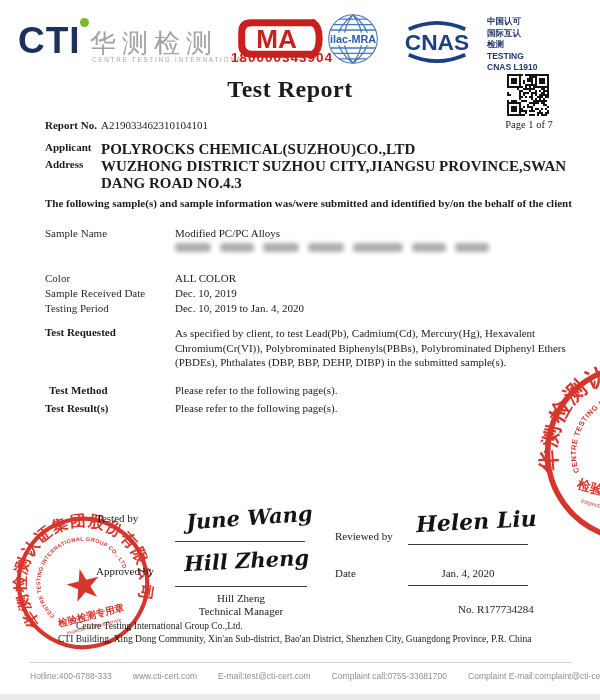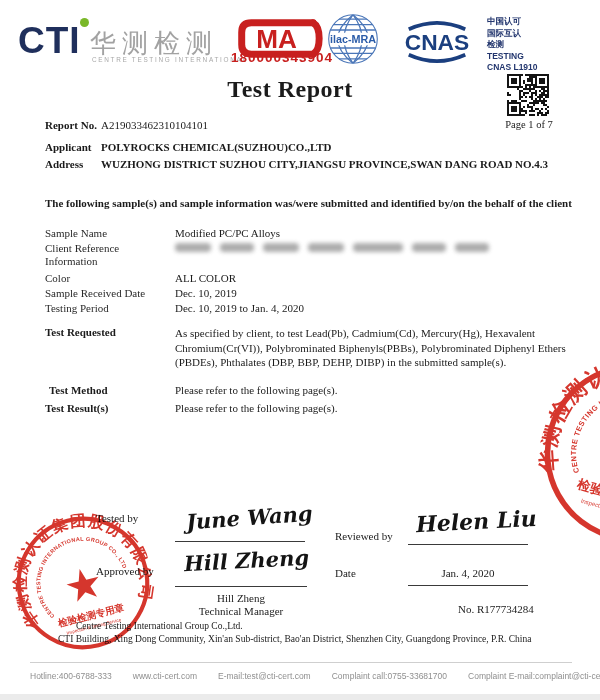--- a/index.html
+++ b/index.html
@@ -16,21 +16,21 @@
   .cma-num{font-family:"Liberation Sans",sans-serif;font-weight:bold;font-size:13.5px;color:#c8201f;
            text-align:center;letter-spacing:1px;}
   .accr{font-family:"Liberation Sans",sans-serif;font-weight:bold;font-size:8.5px;color:#23366e;
         line-height:11.5px;}
   .title{font-size:24px;font-weight:bold;text-align:center;letter-spacing:0.5px;}
   .pagelbl{font-size:10.5px;text-align:center;}
 
   
   .lbl{font-weight:bold;font-size:11px;}
   .val{font-size:11px;}
-  .valb{font-weight:bold;font-size:11px;}
+  .valb{font-weight:bold;font-size:15px;}
   .stmt{font-weight:bold;font-size:11px;line-height:14px;width:527px;}
   .para{font-size:11px;line-height:14.5px;width:394px;}
   .ilabel{font-size:11px;line-height:13px;width:120px;color:#2a2a2a;}
 
   .redacted-row{display:flex;gap:9px;filter:blur(2px);opacity:.72;}
   .redacted-pill{height:9px;background:#8d8d8d;border-radius:4px;}
 
   
   .sig{font-family:"DejaVu Serif",serif;font-style:italic;font-weight:bold;color:#141414;
        white-space:nowrap;}
@@ -370,21 +370,20 @@
   <div class="abs valb" style="left:101px;top:141px;">POLYROCKS CHEMICAL(SUZHOU)CO.,LTD</div>
 
   <div class="abs lbl" style="left:45px;top:158px;">Address</div>
   <div class="abs valb" style="left:101px;top:158px;">WUZHONG DISTRICT SUZHOU CITY,JIANGSU PROVINCE,SWAN DANG ROAD NO.4.3</div>
 
   <div class="abs stmt" style="left:45px;top:196px;">The following sample(s) and sample information was/were submitted and identified by/on the behalf of the client</div>
 
   <div class="abs ilabel" style="left:45px;top:227px;">Sample Name</div>
   <div class="abs val" style="left:175px;top:227px;">Modified PC/PC Alloys</div>
 
-  <div class="abs ilabel" style="left:45px;top:242px;">Client Reference Information</div>
   <div class="abs redacted-row" style="left:175px;top:243px;">
     <span class="redacted-pill" style="width:36px;"></span>
     <span class="redacted-pill" style="width:34px;"></span>
     <span class="redacted-pill" style="width:36px;"></span>
     <span class="redacted-pill" style="width:36px;"></span>
     <span class="redacted-pill" style="width:50px;"></span>
     <span class="redacted-pill" style="width:34px;"></span>
     <span class="redacted-pill" style="width:34px;"></span>
   </div>
 

